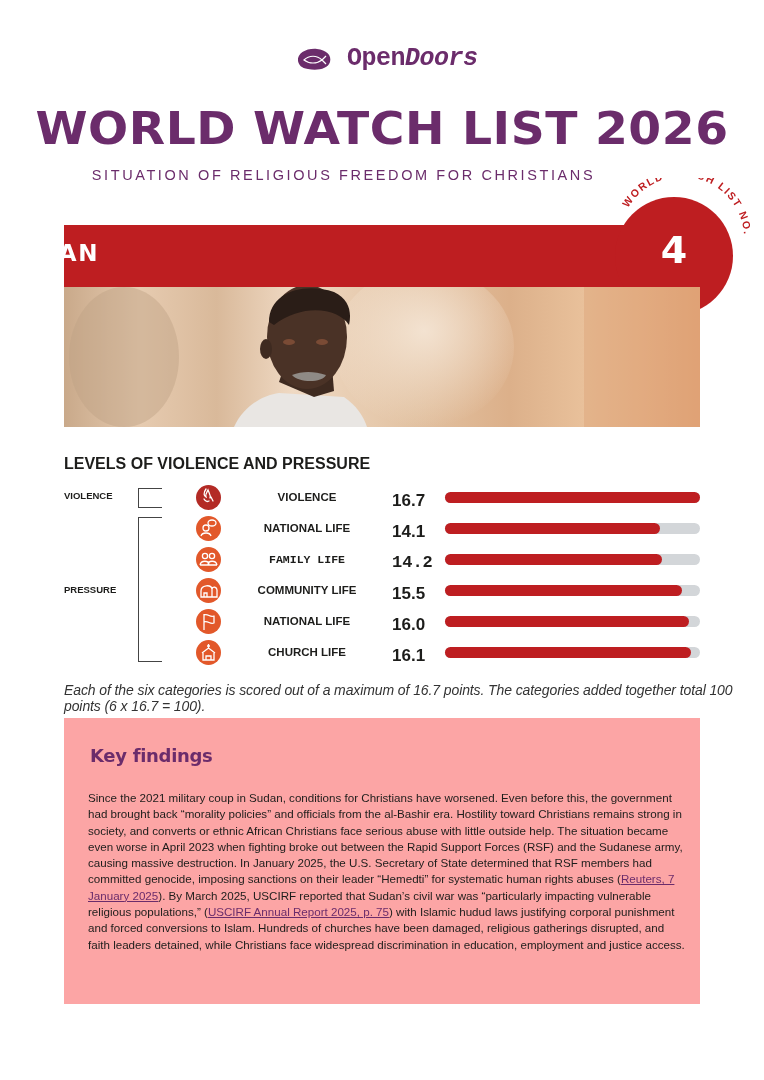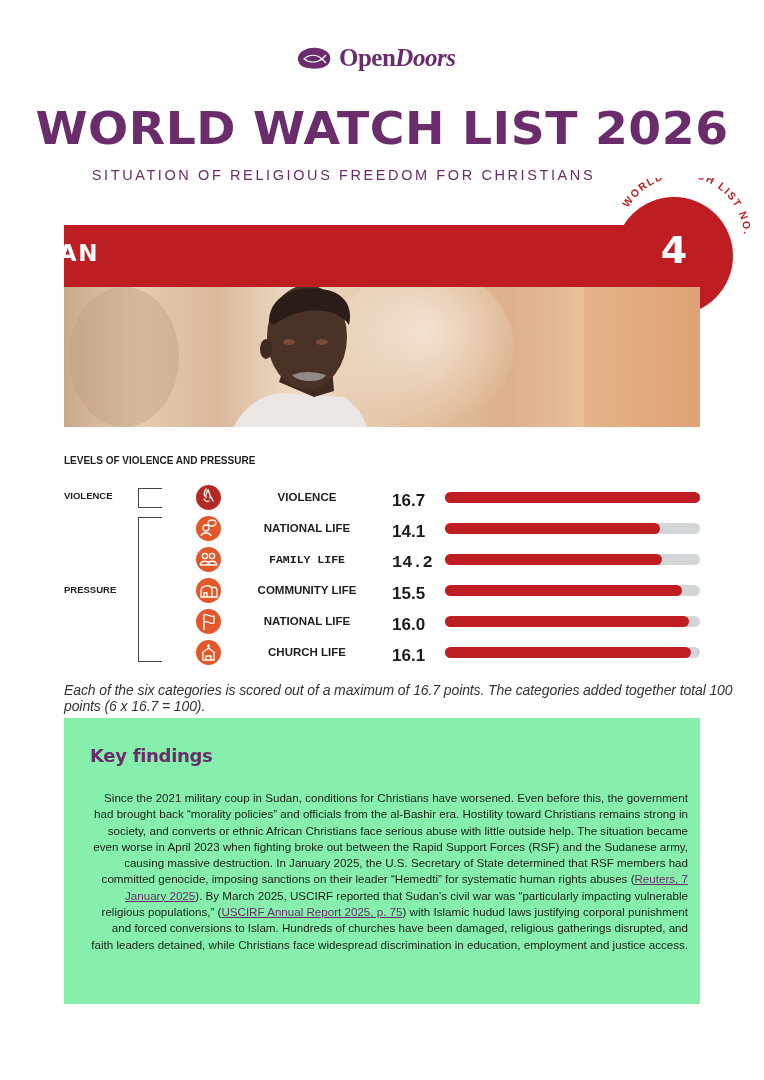--- a/index.html
+++ b/index.html
@@ -1,57 +1,57 @@
 <!DOCTYPE html>
 <html><head>
 <meta charset="utf-8">
 <style>
   * { box-sizing: border-box; margin: 0; padding: 0; }
   html, body { width: 764px; height: 1080px; background: #ffffff; overflow: hidden; }
   body { position: relative; font-family: "Liberation Sans", sans-serif; color: #1d1d1b; }
 
   .logo { position: absolute; left: 295px; top: 44px; display: flex; align-items: center; gap: 6px; }
   .logo-mark { width: 38px; height: 28px; }
-  .logo-text { font-family: Liberation Serif, serif; font-weight: 700; font-size: 25px; color: #6b2c6b; letter-spacing: -0.5px; }
+  .logo-text { font-family: Liberation Mono, monospace; font-weight: 700; font-size: 25px; color: #6b2c6b; letter-spacing: -0.5px; margin-left: 8px; }
   .logo-text .italic { font-style: italic; }
 
   .main-title { position: absolute; left: 0; width: 764px; top: 102px; text-align: center;
     font-family: "DejaVu Sans", sans-serif; font-weight: 700; font-size: 45px; color: #6b2c6b; letter-spacing: 0.5px; transform: scaleX(1.05); }
   .subtitle { position: absolute; left: 0; width: 687px; top: 167px; text-align: center;
     font-family: "Liberation Sans", sans-serif; font-size: 14.5px; color: #6b2c6b; letter-spacing: 2.6px; }
 
   .country-band { position: absolute; left: 64px; top: 225px; width: 636px; height: 62px; background: #be1e21; }
   .country-name { position: absolute; left: 0; width: 740px; top: 240px; text-align: left;
     font-family: "DejaVu Sans", sans-serif; font-weight: 700; font-size: 23px; color: #ffffff; letter-spacing: 1.5px; }
   .rank-circle { position: absolute; left: 615px; top: 197px; width: 118px; height: 118px; border-radius: 50%; background: #be1e21; }
   .rank-num { position: absolute; left: 615px; width: 118px; top: 228px; text-align: center;
     font-family: "DejaVu Sans", sans-serif; font-weight: 700; font-size: 38px; color: #ffffff; }
   .rank-arc { position: absolute; left: 598px; top: 178px; width: 152px; height: 152px; }
 
   .photo { position: absolute; left: 64px; top: 287px; width: 636px; height: 140px; overflow: hidden;
     background: linear-gradient(90deg, #c9a98a 0%, #e6cbb0 12%, #d9b99a 24%, #efd9c3 36%, #e2c2a2 55%, #dcb08a 70%, #e9c19b 82%, #e3a67a 100%); }
   .photo svg { position: absolute; left: 0; top: 0; }
 
-  .levels-title { position: absolute; left: 64px; top: 455px; font-weight: 700; font-size: 10px; color: #1d1d1b; text-align: right; }
+  .levels-title { position: absolute; left: 64px; top: 455px; font-weight: 700; font-size: 16px; color: #1d1d1b; text-align: right; }
   .group-label { position: absolute; left: 64px; font-weight: 700; font-size: 9.5px; color: #1d1d1b; }
   .bracket { position: absolute; border-left: 1.3px solid #444; border-top: 1.3px solid #444; border-bottom: 1.3px solid #444; }
 
   .row { position: absolute; left: 0; width: 764px; height: 26px; }
   .row .icon { position: absolute; left: 196px; top: 0; width: 25px; height: 25px; border-radius: 50%; background: #e2582a; display:flex; align-items:center; justify-content:center; }
   .row .icon.violence { background: #b32a25; }
   .row .label { position: absolute; left: 232px; width: 150px; top: 6px; text-align: center; font-weight: 700; font-size: 11.5px; color: #1d1d1b; }
   .row .score { position: absolute; left: 392px; top: 6px; font-weight: 700; font-size: 17px; color: #1d1d1b; }
   .row .track { position: absolute; left: 445px; top: 7px; width: 255px; height: 11px; border-radius: 6px; background: #d3d6d9; }
   .row .fill { position: absolute; left: 0; top: 0; height: 11px; border-radius: 6px; background: #be1e21; }
 
   .footnote { position: absolute; left: 64px; top: 682px; font-style: italic; font-size: 14px; color: #333; letter-spacing: -0.1px; }
 
-  .findings { position: absolute; left: 64px; top: 718px; width: 636px; height: 286px; background: #86efac; }
+  .findings { position: absolute; left: 64px; top: 718px; width: 636px; height: 286px; background: #fca5a5; }
   .findings h2 { position: absolute; left: 26px; top: 27px; font-family: "DejaVu Sans", sans-serif; font-weight: 700; font-size: 18px; color: #6b2c6b; letter-spacing: -0.3px; }
-  .findings p { position: absolute; left: 24px; top: 72px; width: 600px; font-size: 11.6px; line-height: 16.3px; color: #1d1d1b; text-align: right; }
+  .findings p { position: absolute; left: 24px; top: 72px; width: 600px; font-size: 11.6px; line-height: 16.3px; color: #1d1d1b; }
   .findings a { color: #6b2c6b; text-decoration: underline; }
 </style>
 </head>
 <body>
 
 <div class="logo">
   <svg class="logo-mark" viewBox="0 0 38 28">
     <path d="M3 16 C2 8 12 3 22 4 C31 5 37 10 35 17 C33 24 22 26 13 24 C6 23 4 20 3 16 Z" fill="#6b2c6b"></path>
     <path d="M9 15 C14 10 22 10 27 15 C22 19 14 19 9 15 Z M27 15 L31 11 M27 15 L31 19" fill="none" stroke="#ffffff" stroke-width="1.2"></path>
   </svg>

